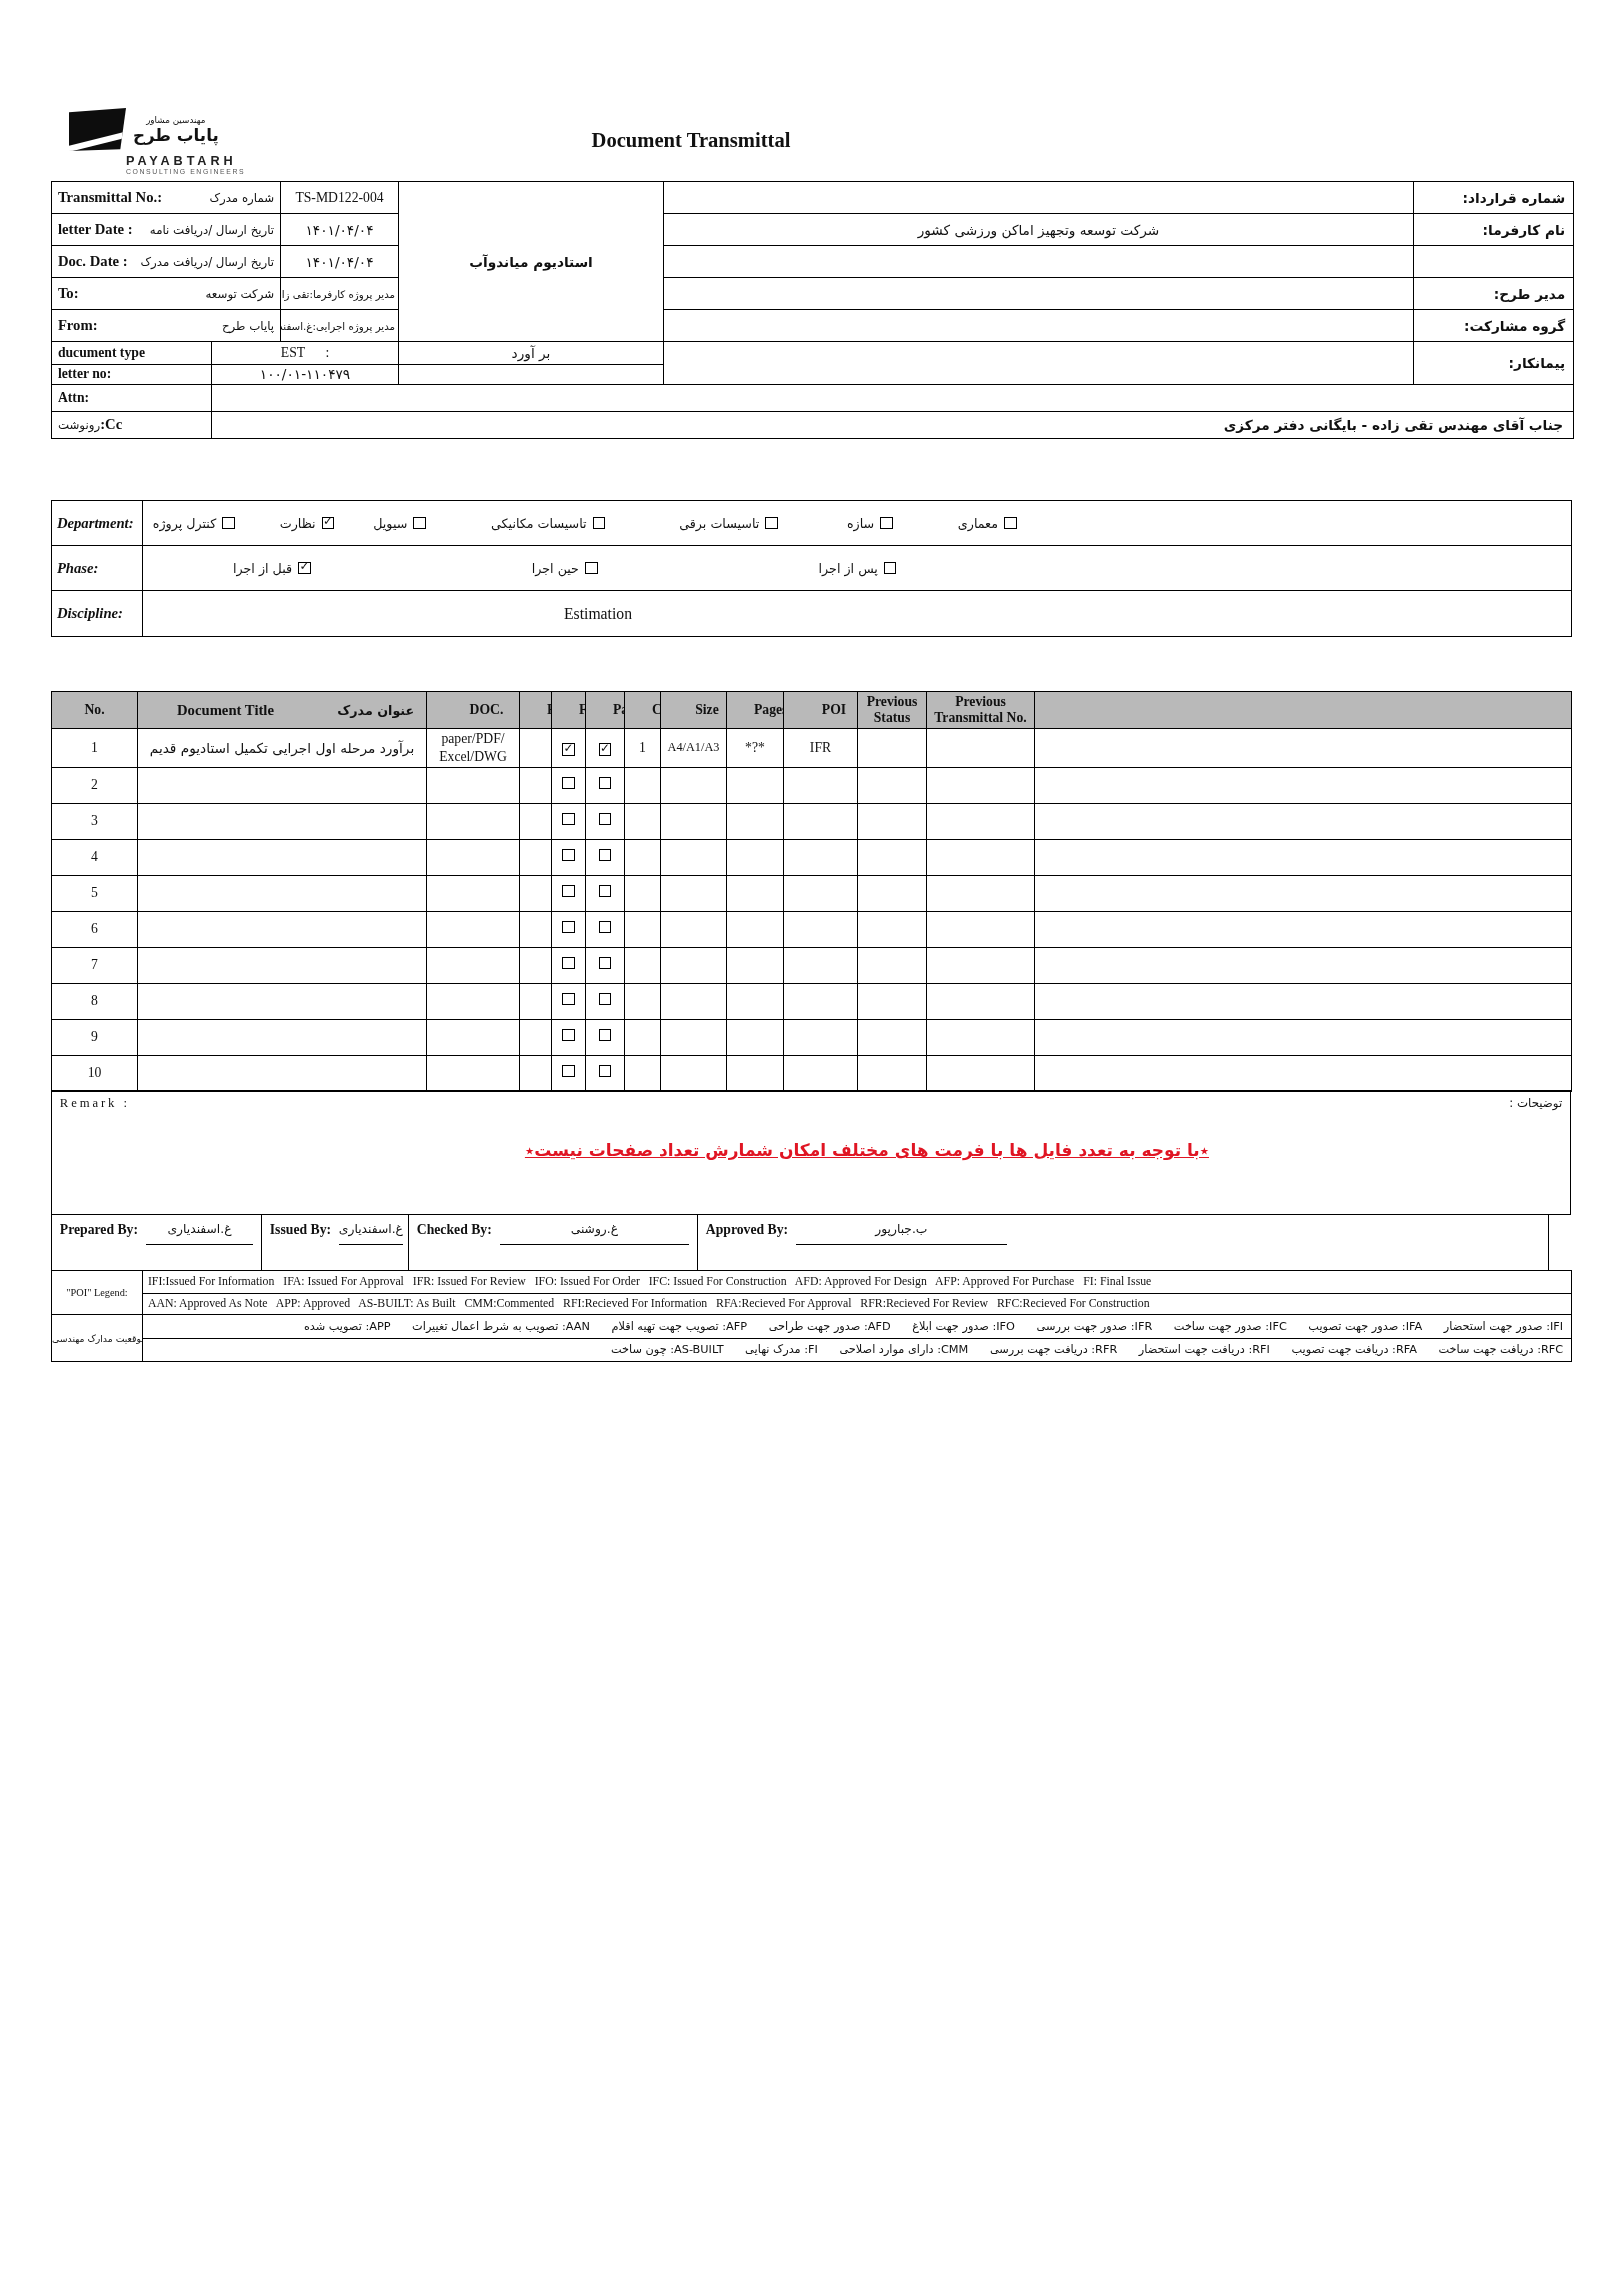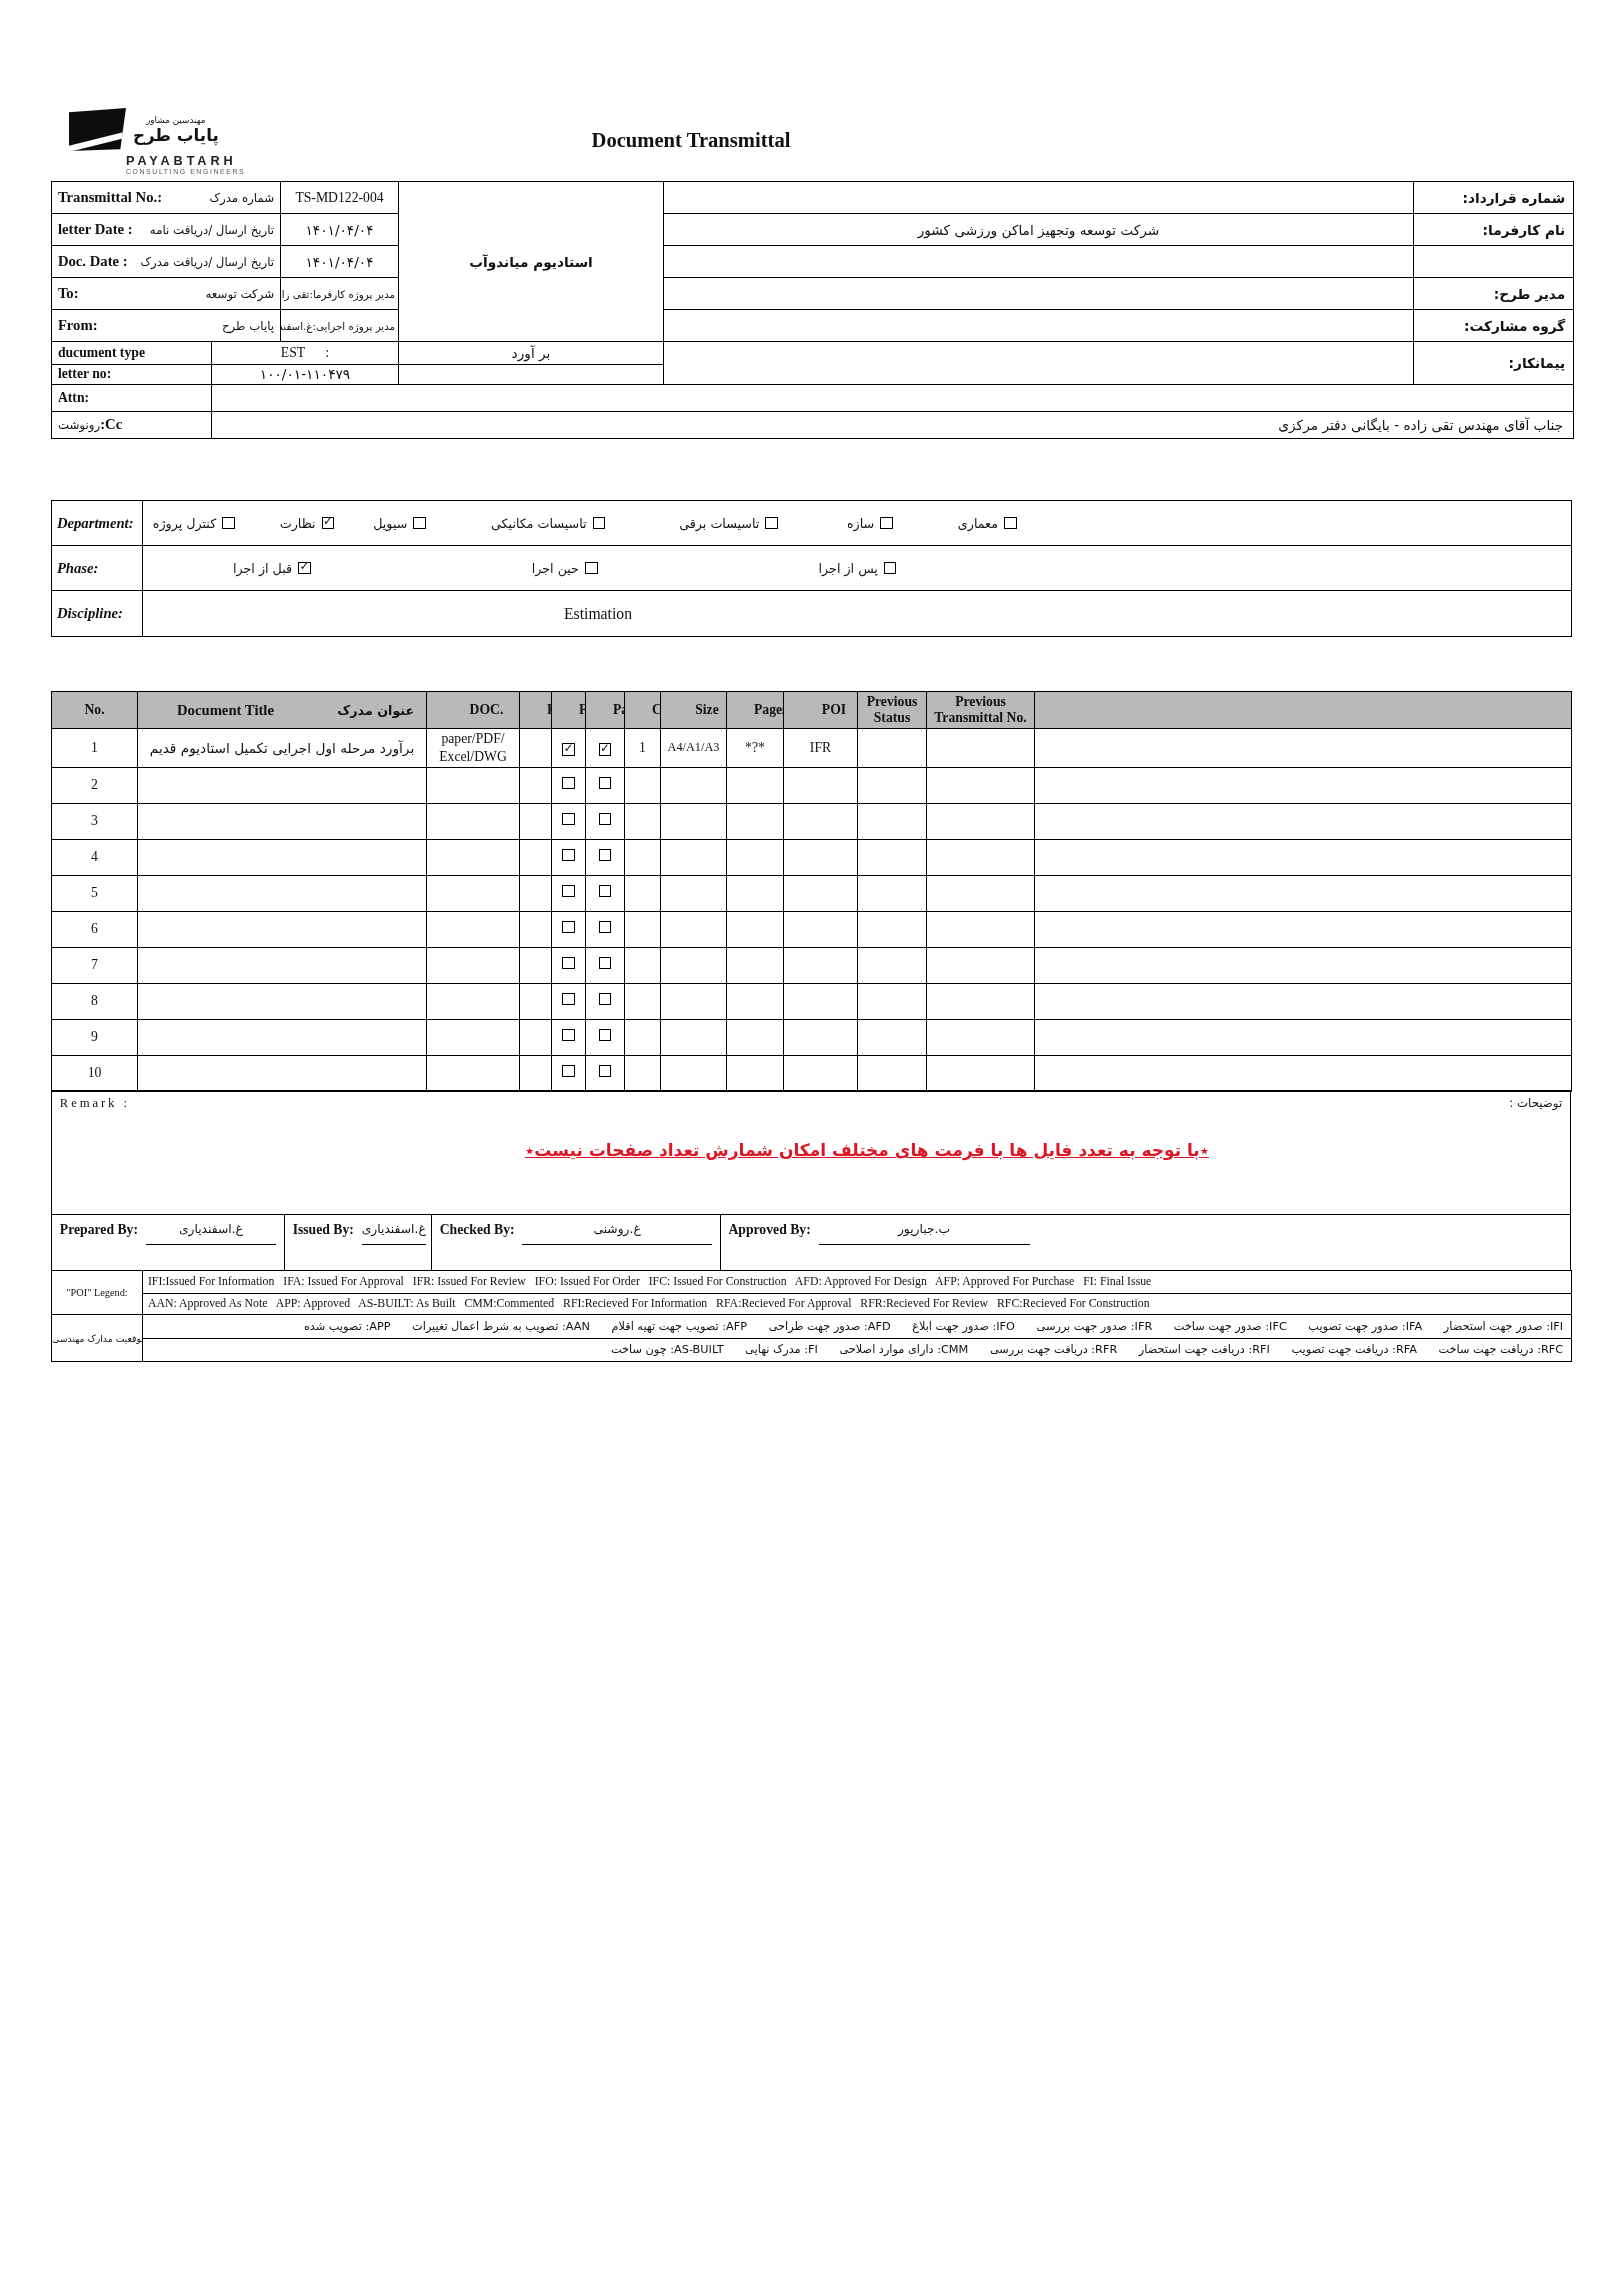--- a/index.html
+++ b/index.html
@@ -42,21 +42,21 @@
   .stadium { text-align:center; font-size:13.7px; font-weight:bold; direction:rtl; }
   .pm-cell { direction:rtl; display:flex; justify-content:space-between; align-items:center;
     font-size:10.3px; padding:0 2.9px; white-space:nowrap; border:none; height:100%; }
   .pm-td { padding:0; }
   .rval { text-align:center; font-size:12.7px; direction:rtl; }
   .rlbl { text-align:right; padding-right:7.8px; font-size:13.2px; font-weight:bold; direction:rtl; }
   .lblen2 { font-weight:bold; font-size:13.7px; padding-left:5.9px; }
   .cc-lbl { padding-left:5.9px; }
   .cc-lbl .fa-part { font-size:11.8px; }
   .cc-lbl .en-part { font-size:14.7px; font-weight:bold; }
-  .cc-val { text-align:right; padding-right:9.8px; font-size:13.2px; direction:rtl; }
+  .cc-val { text-align:right; padding-right:9.8px; font-size:13.2px; direction:rtl;font-weight:bold; }
 
   
   .dept-table { position:absolute; left:51px; top:500px; width:1520px; }
   .dept-lbl { font-size:14.7px; font-weight:bold; padding-left:4.9px;font-style:italic; }
   .chk-row { display:flex; align-items:center; }
   .chk-item { display:inline-flex; align-items:center; gap:5.9px; }
   .chk-label { font-size:12.7px; direction:rtl; }
   .cb { display:inline-flex; align-items:center; justify-content:center;
     width:12.7px; height:12.7px; border:1.5px solid #000; background:#fff; flex:0 0 auto; }
   .cb.checked::after { content:"✓"; font-family:"DejaVu Sans", sans-serif;
@@ -483,21 +483,21 @@
 
   <div class="remark-box">
     <span class="remark-en">Remark :</span>
     <span class="remark-fa fa">توضیحات :</span>
     <div class="remark-note-wrap">
       <span class="remark-note fa" dir="rtl">٭با توجه به تعدد فایل ها با فرمت های مختلف امکان شمارش تعداد صفحات نیست٭</span>
     </div>
   </div>
 
   <div class="sig-row">
-    <div class="sig-cell" style="width:234px">
+    <div class="sig-cell" style="width:211px">
       <span class="sig-label">Prepared By:</span>
       <span class="sig-name fa">غ.اسفندیاری</span>
     </div>
     <div class="sig-cell" style="width:147px">
       <span class="sig-label">Issued By:</span>
       <span class="sig-name fa">غ.اسفندیاری</span>
     </div>
     <div class="sig-cell" style="width:289px">
       <span class="sig-label">Checked By:</span>
       <span class="sig-name fa">غ.روشنی</span>

